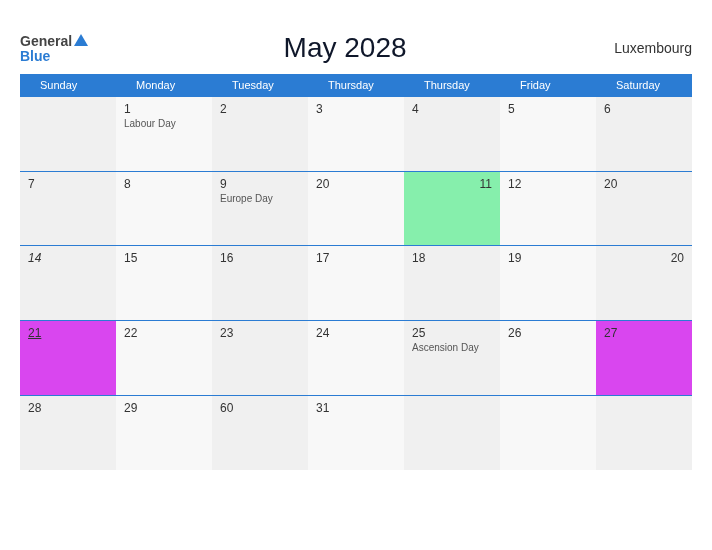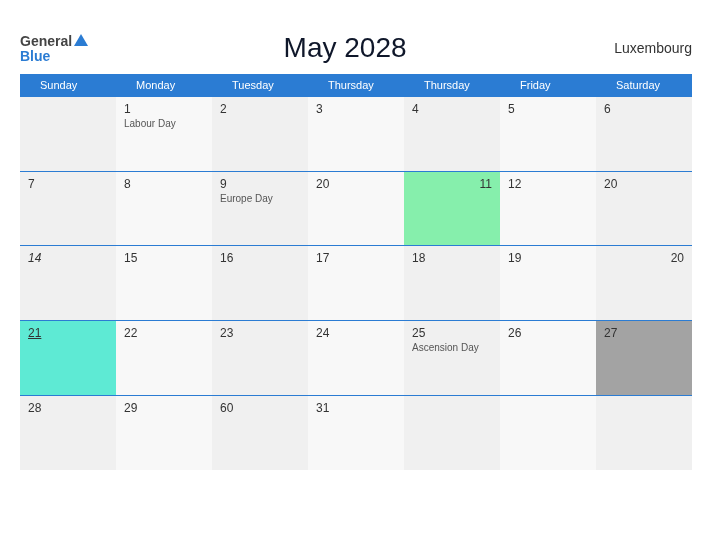--- a/index.html
+++ b/index.html
@@ -205,40 +205,40 @@
             <span class="day-number">18</span>
           </td>
           <td style="background: rgb(248, 248, 248);">
             <span class="day-number">19</span>
           </td>
           <td style="background: rgb(240, 240, 240); text-align: right;">
             <span class="day-number">20</span>
           </td>
         </tr>
         <tr>
-          <td style="background: #5eead4; text-decoration: underline;">
+          <td style="background: #d946ef; text-decoration: underline;">
             <span class="day-number">21</span>
           </td>
           <td style="background: rgb(248, 248, 248);">
             <span class="day-number">22</span>
           </td>
           <td style="background: rgb(240, 240, 240);">
             <span class="day-number">23</span>
           </td>
           <td style="background: rgb(248, 248, 248);">
             <span class="day-number">24</span>
           </td>
           <td style="background: rgb(240, 240, 240);">
             <span class="day-number">25</span>
             <span class="holiday-name">Ascension Day</span>
           </td>
           <td style="background: rgb(248, 248, 248);">
             <span class="day-number">26</span>
           </td>
-          <td style="background: #a3a3a3;">
+          <td style="background: #d946ef;">
             <span class="day-number">27</span>
           </td>
         </tr>
         <tr>
           <td style="background: rgb(240, 240, 240);">
             <span class="day-number">28</span>
           </td>
           <td style="background: rgb(248, 248, 248);">
             <span class="day-number">29</span>
           </td>

